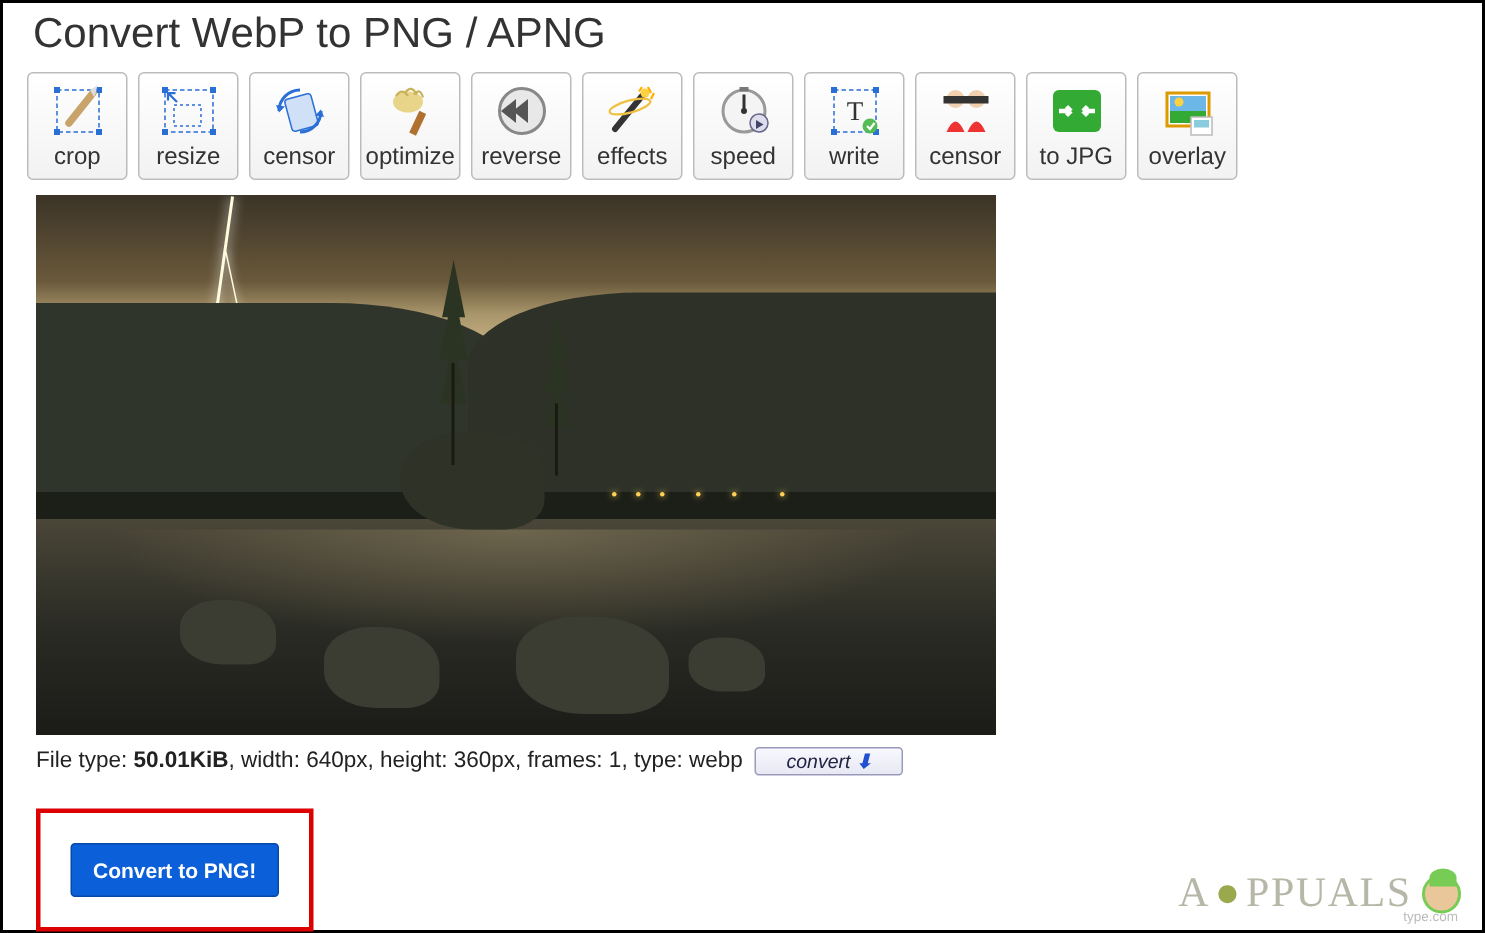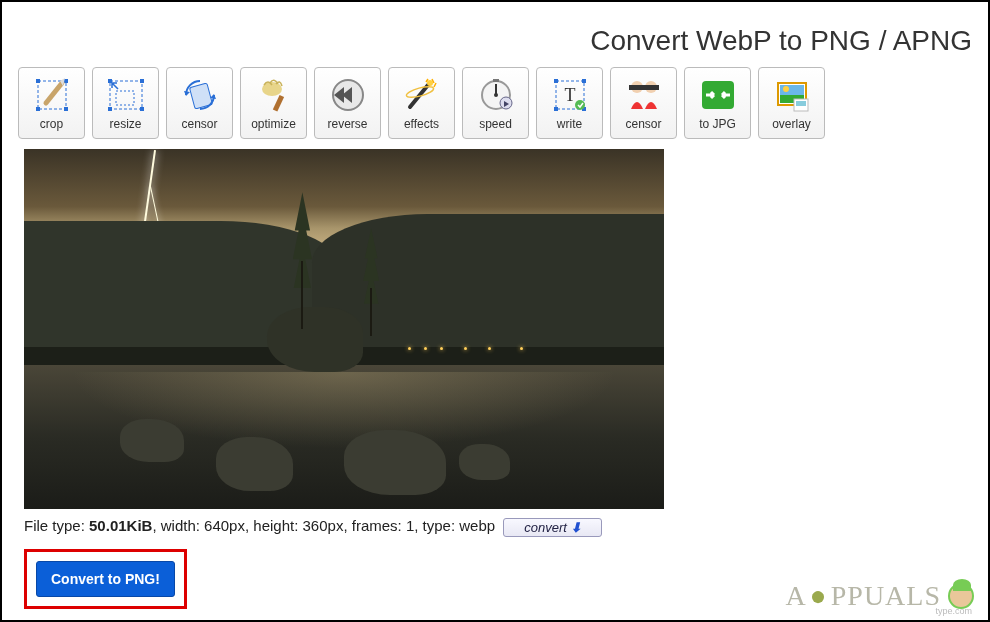--- a/index.html
+++ b/index.html
@@ -1,25 +1,25 @@
 <!DOCTYPE html>
 <html><head>
 <meta charset="utf-8">
 <style>
 * { margin: 0; padding: 0; box-sizing: border-box; }
 body { font-family: Arial, Helvetica, sans-serif; font-size: 14px; color: #333; background: #fff; }
 .page { border: 2px solid #000; width: 990px; height: 622px; padding: 4px 16px 10px 16px; position: relative; }
-.title { font-size: 28px; font-weight: 400; color: #333; margin: 19px 0 10px 4px; text-align: right; }
+.title { font-size: 28px; font-weight: 400; color: #333; margin: 0 0 10px 4px; }
 
 .toolbar { display: flex; gap: 7px; margin-bottom: 10px; }
 .tool-btn { display: flex; flex-direction: column; align-items: center; justify-content: center;
   width: 67px; height: 72px; border: 1px solid #bbb; border-radius: 4px;
   background: linear-gradient(#fff,#f2f2f2); cursor: pointer; padding: 4px 2px; }
 .tool-icon { width: 44px; height: 40px; display: flex; align-items: center; justify-content: center; }
-.tool-label { font-size: 12px; color: #333; margin-top: 2px; }
+.tool-label { font-size: 16px; color: #333; margin-top: 2px; }
 
 .preview-wrapper { margin: 6px 0 8px 6px; }
 .preview { width: 640px; height: 360px; display: block; position: relative; overflow: hidden; }
 
 
 .sky { position:absolute; inset:0 0 60% 0; background: linear-gradient(#3a3326,#6a593b 40%,#a8956b 55%,#c9b284 70%,#5b4d35); }
 .lightning { position:absolute; left:18%; top:0; width:2px; height:60%; background:#fffbdd; transform: rotate(8deg); box-shadow:0 0 8px #fff; }
 .lightning2 { position:absolute; left:22%; top:10%; width:1px; height:40%; background:#fffbdd; transform: rotate(-12deg); box-shadow:0 0 6px #fff; }
 .mtn-left { position:absolute; left:-5%; top:20%; width:55%; height:40%; background:#30352b; border-radius:0 35% 0 0; }
 .mtn-right { position:absolute; right:-5%; top:18%; width:60%; height:45%; background:#2d3128; border-radius:30% 0 0 0; }
@@ -42,21 +42,21 @@
 .lights span { position:absolute; width:3px; height:3px; background:#ffcf5a; border-radius:50%; box-shadow:0 0 4px #ffcf5a; }
 .lights span:nth-child(1){left:0} .lights span:nth-child(2){left:10%} .lights span:nth-child(3){left:20%}
 .lights span:nth-child(4){left:35%} .lights span:nth-child(5){left:50%} .lights span:nth-child(6){left:70%}
 
 .info-line { font-size: 15px; margin: 6px 0 0 6px; color:#222; }
 .info-line b { font-weight:700; }
 .convert-dropdown { display:inline-block; border:1px solid #99b; border-radius:3px; padding:1px 20px;
   background:linear-gradient(#f8f8ff,#e8e8f4); margin-left:4px; font-size:13px; color:#224; cursor:pointer; vertical-align:middle;font-style:italic; }
 .dl-ico { color:#2050d0; font-weight:bold; }
 
-.cta-wrap { margin:12px 0 0 6px; display:inline-block; border:3px solid #d00; padding:9px; }
+.cta-wrap { margin:22px 0 0 6px; display:inline-block; border:3px solid #d00; padding:20px; }
 .cta { background:#0b5fd8; color:#fff; border:1px solid #0848a8; border-radius:3px;
   padding:9px 14px; font-size:14px; font-weight:600; cursor:pointer; }
 
 .watermark { position:absolute; right:14px; bottom:8px; font-family: Georgia, serif; font-size:28px;
   color:#b7b7a8; letter-spacing:1px; display:flex; align-items:center; gap:3px; }
 .watermark .dot { color:#9aa94d; }
 .watermark .sub { position:absolute; right:2px; bottom:-4px; font-size:9px; color:#bbb; font-family:Arial; letter-spacing:0; }
 .wm-head { width:26px; height:26px; border-radius:50%; background:#e9c79a; border:2px solid #7c5; position:relative; margin-left:4px; }
 .wm-head::after { content:""; position:absolute; top:-6px; left:3px; width:18px; height:12px; background:#7c5; border-radius:50% 50% 0 0; }
 

